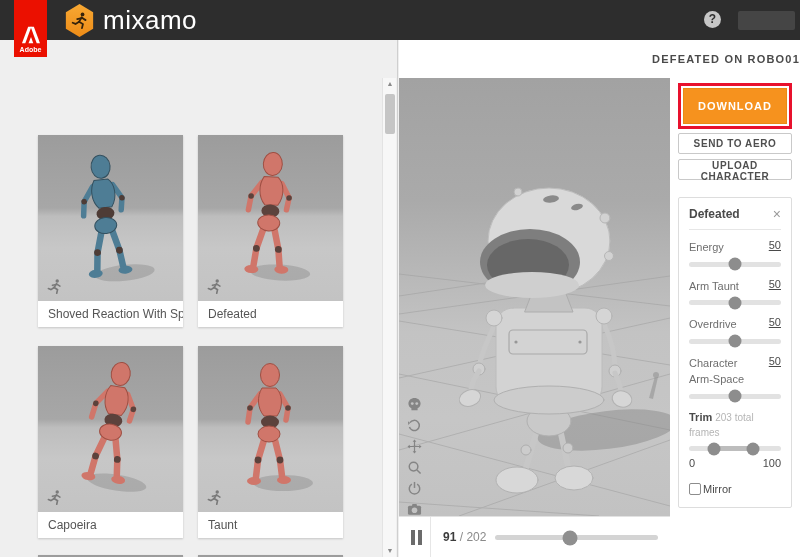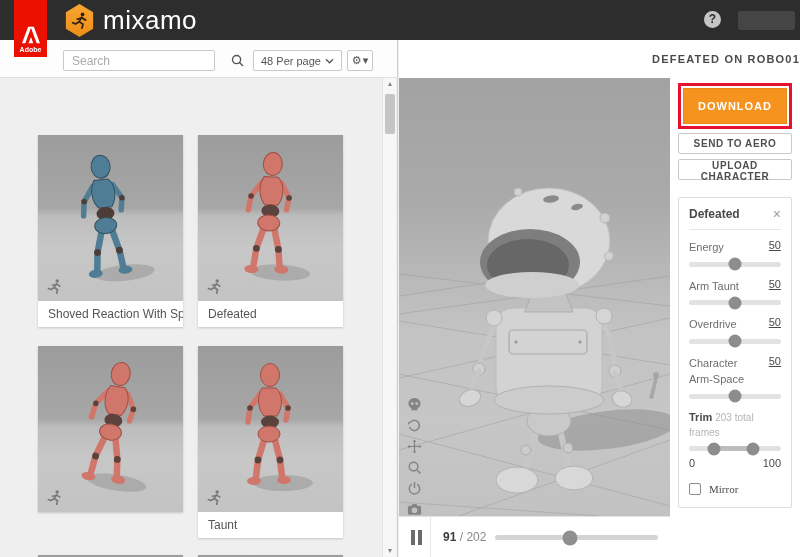--- a/index.html
+++ b/index.html
@@ -92,21 +92,21 @@
   .param-row { display:flex; justify-content:space-between; align-items:flex-start; margin-bottom:6px; }
   .param-label { font-size:11px; color:#6e6e6e; line-height:1.5; max-width:68px; }
   .param-value { font-size:11px; color:#4a4a4a;text-decoration:underline; }
   .slider-track { position:relative; width:100%; height:5px; background:#e2e2e2; border-radius:3px; cursor:pointer; }
   .slider-thumb { position:absolute; top:50%; width:13px; height:13px; background:#8d8d8d; border-radius:50%; transform:translate(-50%,-50%); cursor:pointer; }
   .trim-label-row { font-size:11px; line-height:1.45; margin-bottom:5px; color:#b5b5b5; }
   .trim-name { font-weight:bold; color:#4a4a4a; margin-right:3px; }
   .trim-info { font-size:10px; color:#b5b5b5; }
   .trim-range { position:absolute; top:0; height:5px; background:#bdbdbd; }
   .trim-minmax { display:flex; justify-content:space-between; font-size:11px; color:#4a4a4a; margin-top:6px; }
-  .mirror-row { display:flex; align-items:center; gap:8px; margin-top:14px; cursor:pointer;font-family:Liberation Serif, serif; }
+  .mirror-row { display:flex; align-items:center; gap:2px; margin-top:14px; cursor:pointer; }
   .checkbox { width:12px; height:12px; border:1px solid #8c8c8c; border-radius:2px; background:#fff; }
   .mirror-label { font-size:11px; color:#4a4a4a; }
 </style>
 </head>
 <body>
 
 <svg width="0" height="0" style="position:absolute">
   <defs>
     <g id="runner-sym" fill="none" stroke="currentColor" stroke-width="1.9" stroke-linecap="round">
       <circle cx="13.2" cy="3.6" r="2" fill="currentColor" stroke="none"></circle>
@@ -157,39 +157,20 @@
   <div class="adobe-tag">
     <svg viewBox="0 0 24 22">
       <polygon points="1,21 8.5,1 12.5,1 5,21" fill="#fff"></polygon>
       <polygon points="11.5,1 15.5,1 23,21 19,21" fill="#fff"></polygon>
       <polygon points="9,21 12,13.5 14.8,21" fill="#fff"></polygon>
     </svg>
     <span class="adobe-word">Adobe</span>
   </div>
 
   <div class="left-panel">
-    <div class="left-toolbar">
-      <div class="search-box">
-        <input type="text" placeholder="Search" style="">
-        <svg class="search-icon" viewBox="0 0 14 14" fill="none" stroke="currentColor" stroke-width="1.5">
-          <circle cx="6" cy="6" r="4.4"></circle>
-            <path d="M9.4,9.4 L13,13"></path>
-        </svg>
-      </div>
-      <div class="per-page">
-        <span>48 Per page</span>
-        <svg class="chev" viewBox="0 0 10 6" fill="none" stroke="currentColor" stroke-width="1.4">
-            <path d="M1,1 L5,5 L9,1"></path>
-          </svg>
-      </div>
-      <div class="gear-btn">
-        <span>⚙</span>
-        <span>▾</span>
-      </div>
-    </div>
 
     <div class="cards-area">
 
       <div class="card pose-a" style="left:38px; top:57px;">
         <div class="card-thumb">
           <svg class="fig fig-blue" viewBox="0 0 145 166">
               <use href="#mannequin-sym"></use>
             </svg>
           <svg class="runner-badge" viewBox="0 0 20 20">
               <use href="#runner-sym"></use>
@@ -212,20 +193,21 @@
 
       <div class="card pose-c" style="left:38px; top:268px;">
         <div class="card-thumb">
           <svg class="fig fig-red" viewBox="0 0 145 166">
               <use href="#mannequin-sym"></use>
             </svg>
           <svg class="runner-badge" viewBox="0 0 20 20">
               <use href="#runner-sym"></use>
             </svg>
         </div>
+        <div class="card-label">Capoeira</div>
       </div>
 
       <div class="card" style="left:198px; top:268px;">
         <div class="card-thumb">
           <svg class="fig fig-red" viewBox="0 0 145 166">
               <use href="#mannequin-sym"></use>
             </svg>
           <svg class="runner-badge" viewBox="0 0 20 20">
               <use href="#runner-sym"></use>
             </svg>

